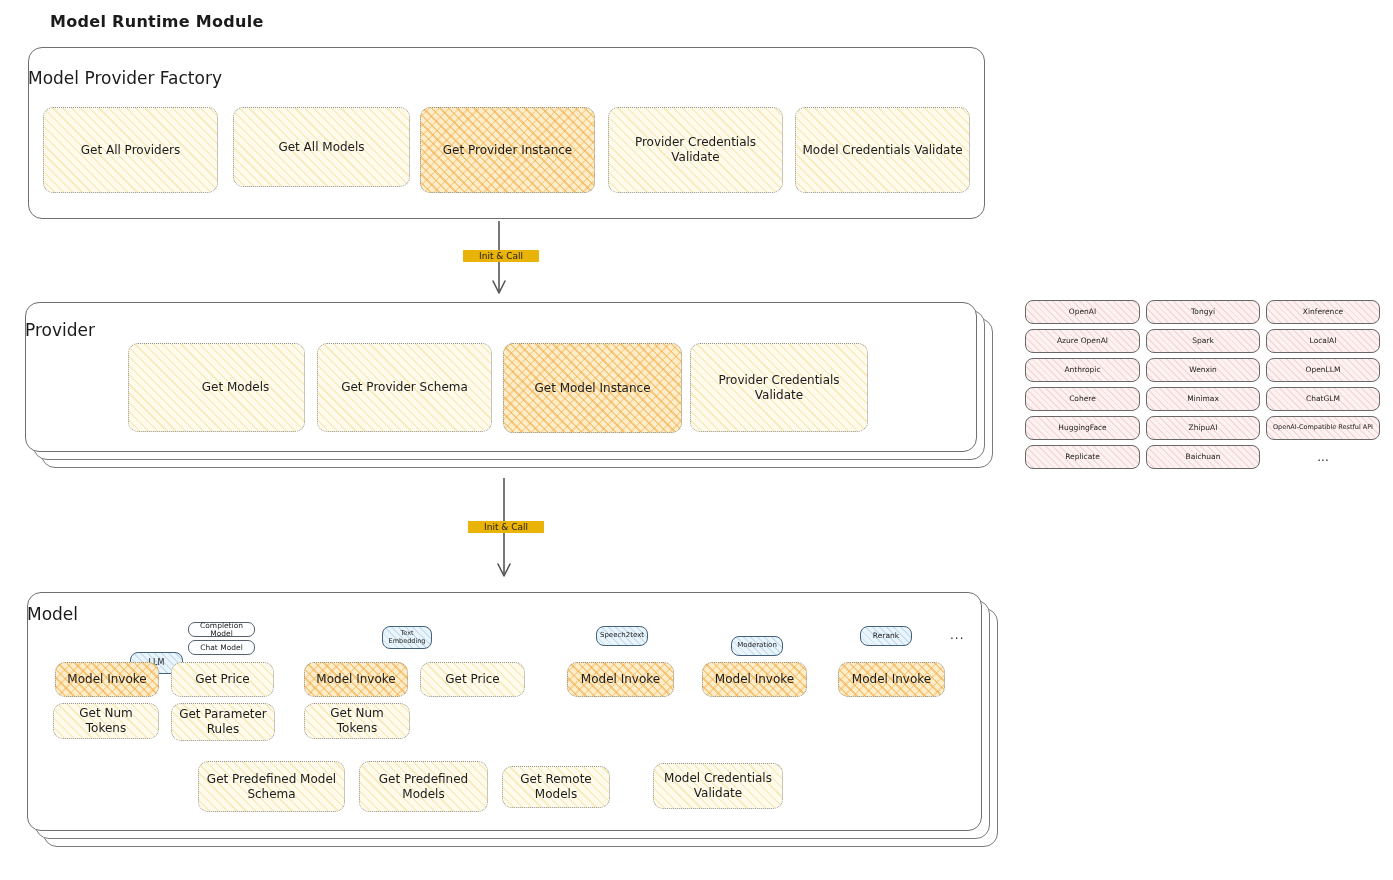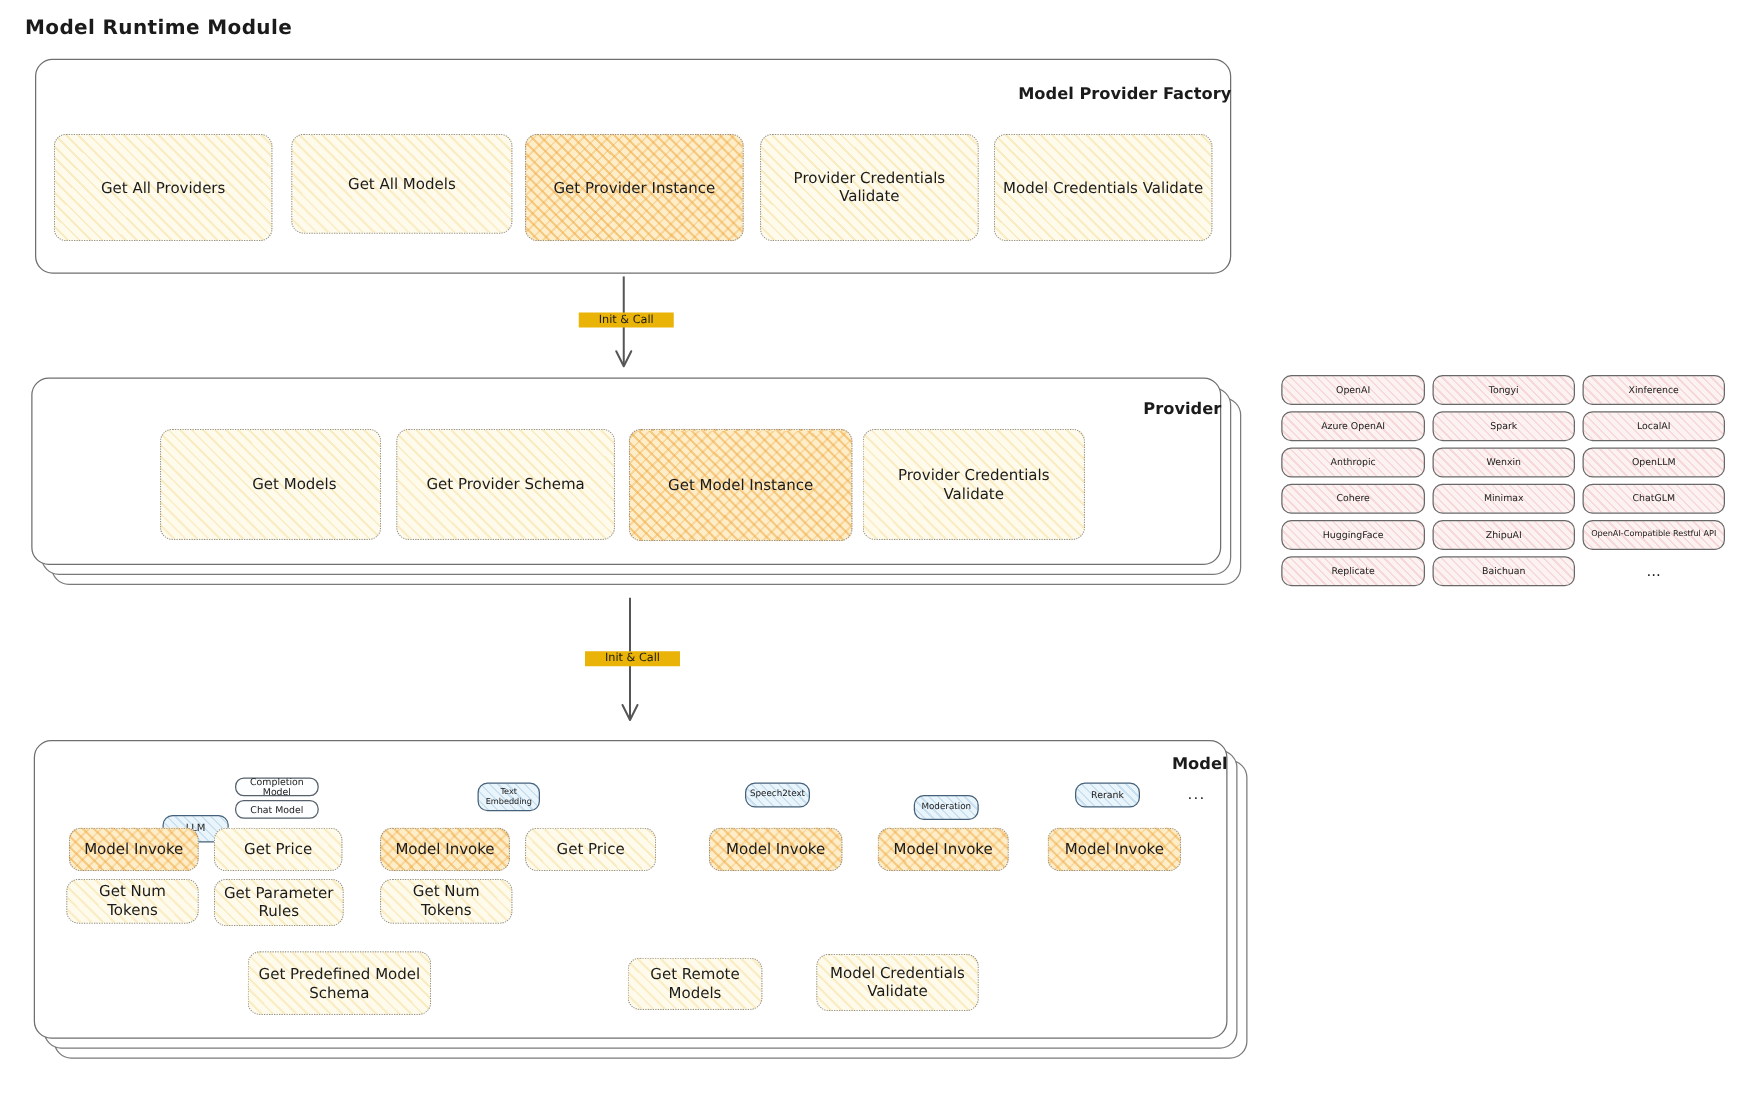--- a/index.html
+++ b/index.html
@@ -1,20 +1,20 @@
 <!DOCTYPE html>
 <html><head>
 <meta charset="utf-8">
 <style>
   html,body{margin:0;padding:0;background:#ffffff;}
   #canvas{position:relative;width:1393px;height:880px;background:#fff;overflow:hidden;
           font-family:"DejaVu Sans", sans-serif;color:#1b1b1b;}
   .abs{position:absolute;}
   .page-title{font-size:16px;font-weight:600;letter-spacing:.3px;}
-  .sec-title{font-size:13px;text-align:right;font-weight:700;}
+  .sec-title{font-size:17px;text-align:left;font-weight:400;}
   .box{position:absolute;background:#fff;border:1.6px solid #6f6f6f;border-radius:14px;box-sizing:border-box;}
   .layer{position:absolute;background:#fff;border:1.4px solid #7a7a7a;border-radius:14px;box-sizing:border-box;}
   .btn{position:absolute;display:flex;align-items:center;justify-content:center;text-align:center;
        box-sizing:border-box;border:1.4px dotted #919191;border-radius:10px;font-size:12px;line-height:1.25;
        padding:2px 6px;
        background-color:#fffbec;
        background-image:repeating-linear-gradient(45deg, rgba(242,214,134,0.42) 0px, rgba(242,214,134,0.42) 1.6px, transparent 1.6px, transparent 6.5px);}
   .btn.hl{background-color:#fdeec9;
        background-image:repeating-linear-gradient(45deg, rgba(240,163,55,0.50) 0px, rgba(240,163,55,0.50) 1.7px, transparent 1.7px, transparent 6px),
                         repeating-linear-gradient(-45deg, rgba(240,163,55,0.32) 0px, rgba(240,163,55,0.32) 1.5px, transparent 1.5px, transparent 7px);}
@@ -33,21 +33,21 @@
        background-image:repeating-linear-gradient(45deg, rgba(233,158,158,0.30) 0px, rgba(233,158,158,0.30) 1.3px, transparent 1.3px, transparent 4.8px);}
   .dots{position:absolute;font-size:12px;letter-spacing:1px;color:#222;}
   .arrow-label{position:absolute;background:#eab308;font-size:9px;text-align:center;padding:1px 3px;}
   svg{display:block;}
 </style>
 </head>
 <body>
 
 <div id="canvas">
 
-  <div class="abs page-title" style="left:20px;top:12px;text-align:center;">Model Runtime Module</div>
+  <div class="abs page-title" style="left:50px;top:12px;text-align:center;">Model Runtime Module</div>
 
   <div class="box" style="left:28px;top:47px;width:957px;height:172px;"></div>
   <div class="abs sec-title" style="left:28px;top:68px;width:957px;">Model Provider Factory</div>
 
   <div class="btn" style="left:43px;top:107px;width:175px;height:86px;">Get All Providers</div>
   <div class="btn" style="left:233px;top:107px;width:177px;height:80px;">Get All Models</div>
   <div class="btn hl" style="left:420px;top:107px;width:175px;height:86px;">Get Provider Instance</div>
   <div class="btn" style="left:608px;top:107px;width:175px;height:86px;">Provider Credentials Validate</div>
   <div class="btn" style="left:795px;top:107px;width:175px;height:86px;">Model Credentials Validate</div>
 
@@ -119,16 +119,17 @@
 
   <div class="btn hl" style="left:304px;top:662px;width:104px;height:35px;">Model Invoke</div>
   <div class="btn" style="left:420px;top:662px;width:105px;height:35px;">Get Price</div>
   <div class="btn" style="left:304px;top:703px;width:106px;height:36px;">Get Num Tokens</div>
 
   <div class="btn hl" style="left:567px;top:662px;width:107px;height:35px;">Model Invoke</div>
   <div class="btn hl" style="left:702px;top:662px;width:105px;height:35px;">Model Invoke</div>
   <div class="btn hl" style="left:838px;top:662px;width:107px;height:35px;">Model Invoke</div>
 
   <div class="btn" style="left:198px;top:761px;width:147px;height:51px;">Get Predefined Model Schema</div>
+  <div class="btn" style="left:359px;top:761px;width:129px;height:51px;">Get Predefined Models</div>
   <div class="btn" style="left:502px;top:766px;width:108px;height:42px;">Get Remote Models</div>
   <div class="btn" style="left:653px;top:763px;width:130px;height:46px;">Model Credentials Validate</div>
 
 </div>
 
 </body></html>

